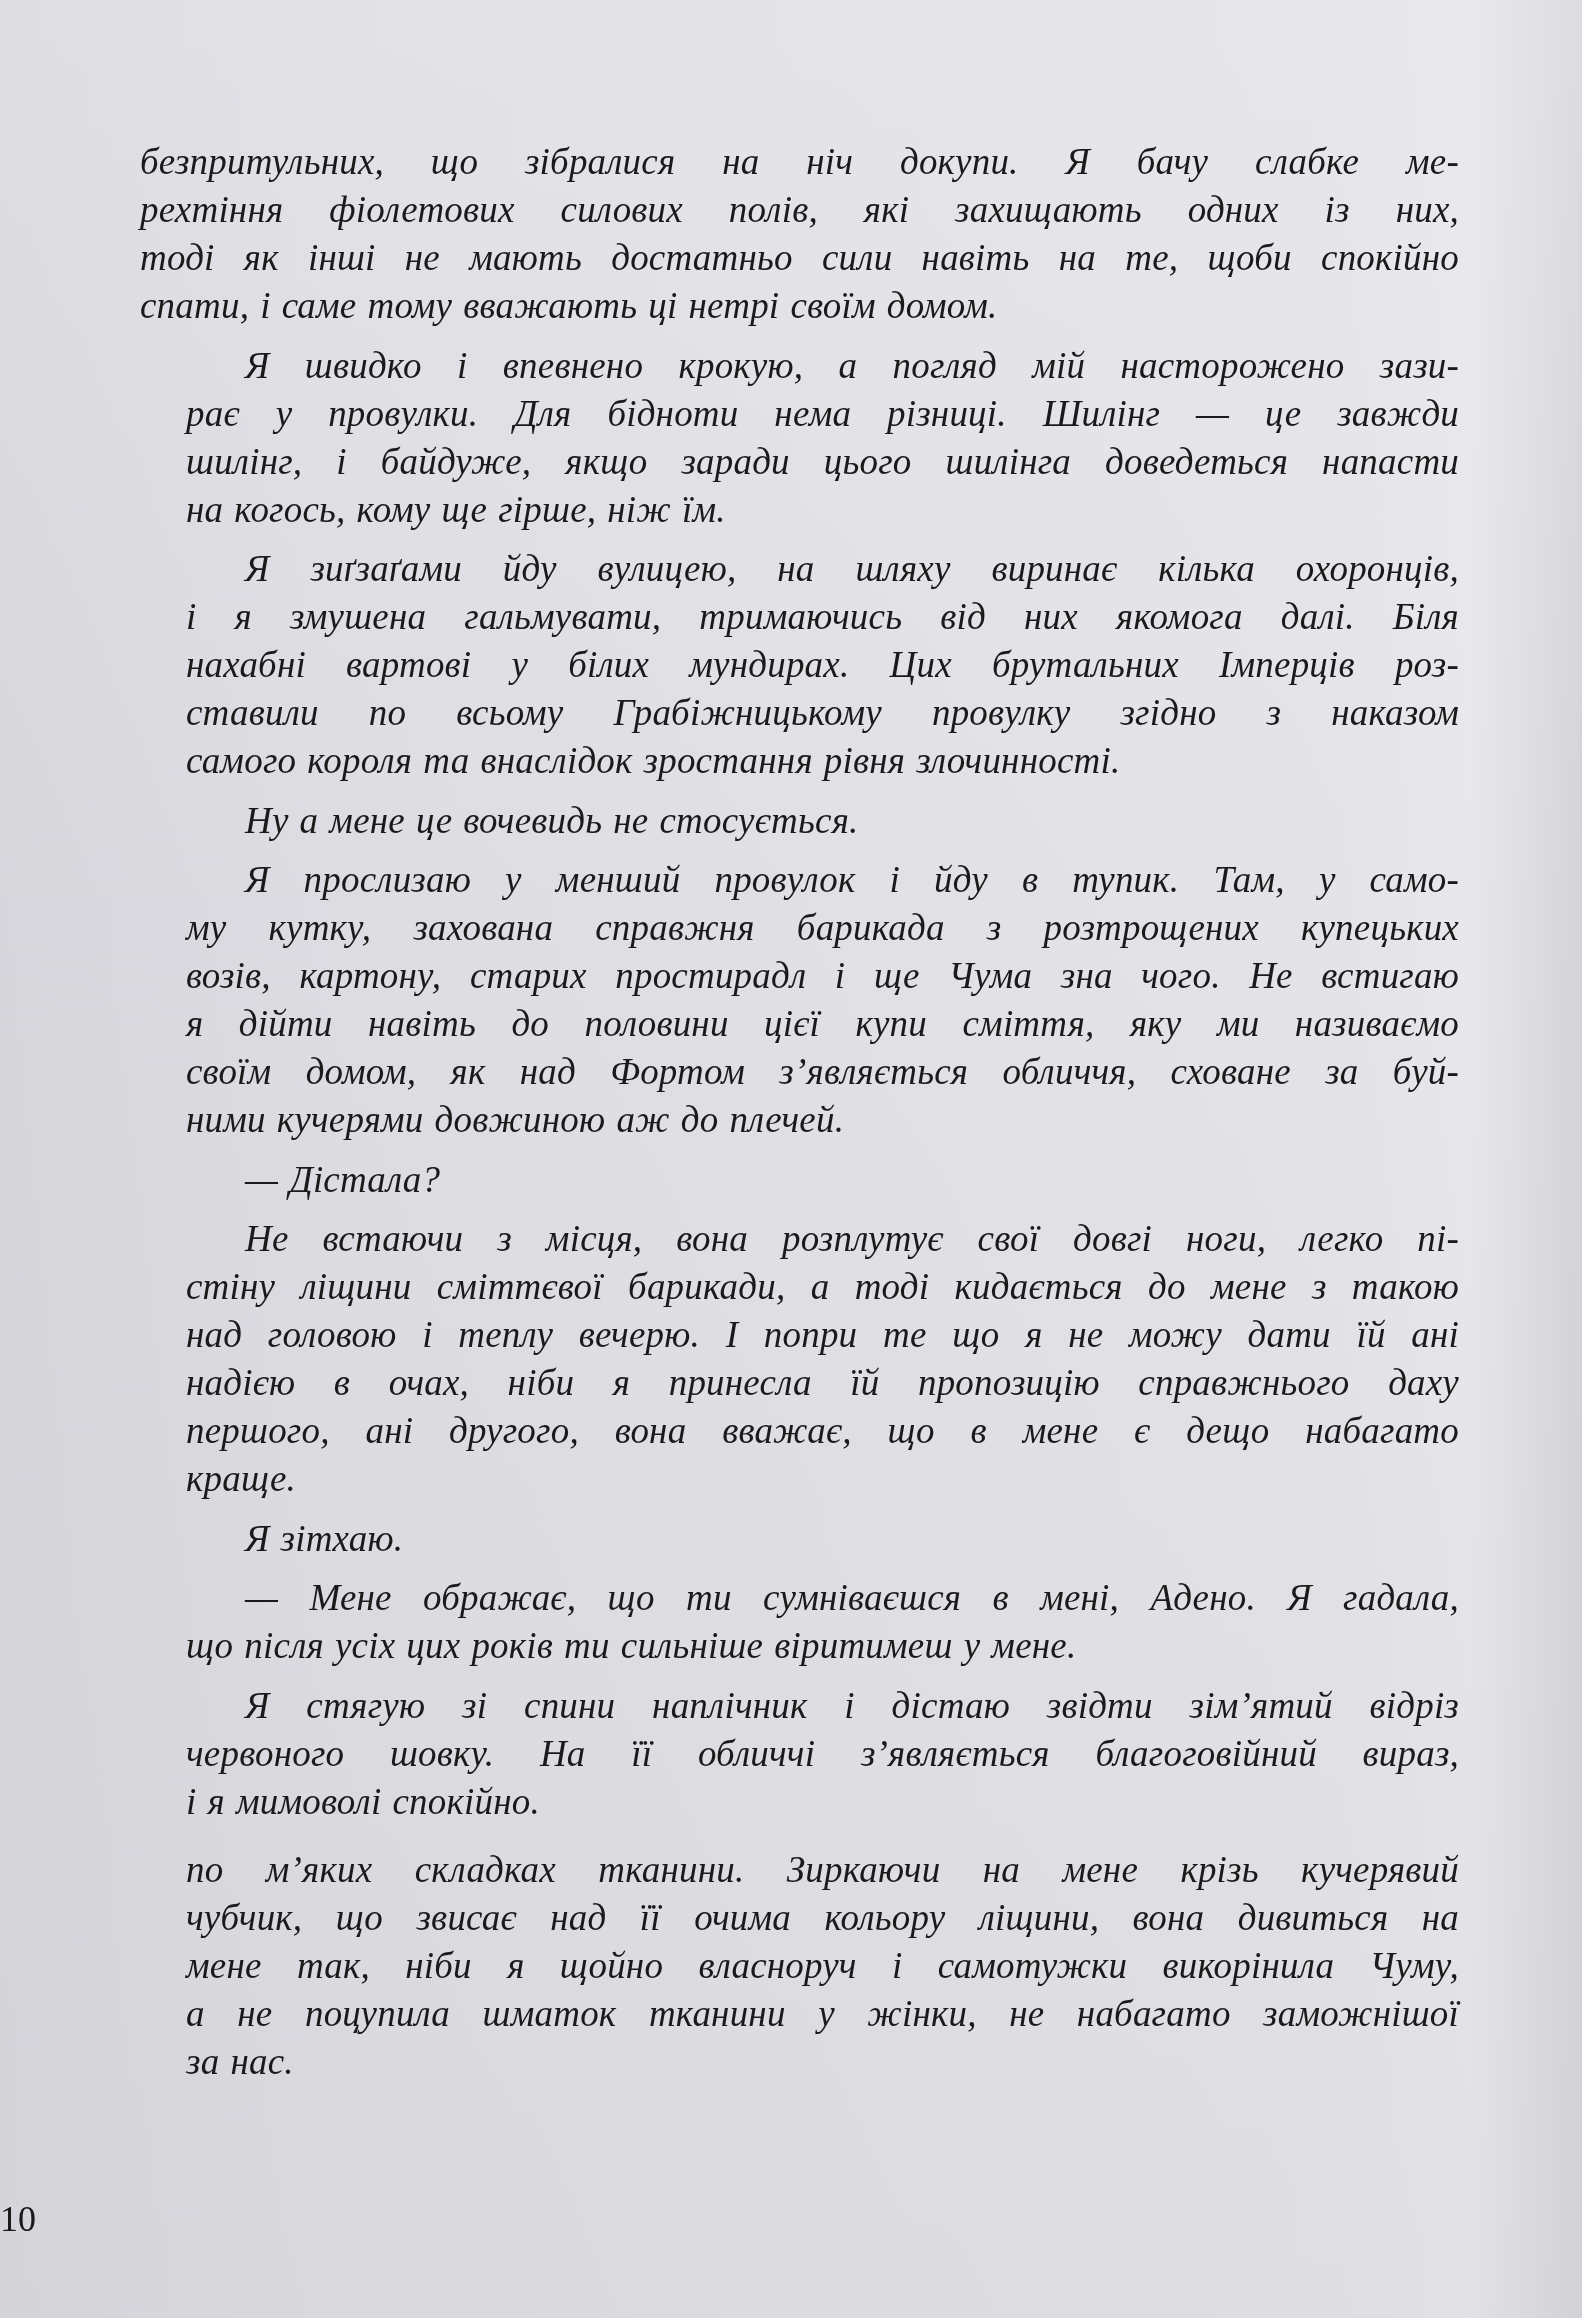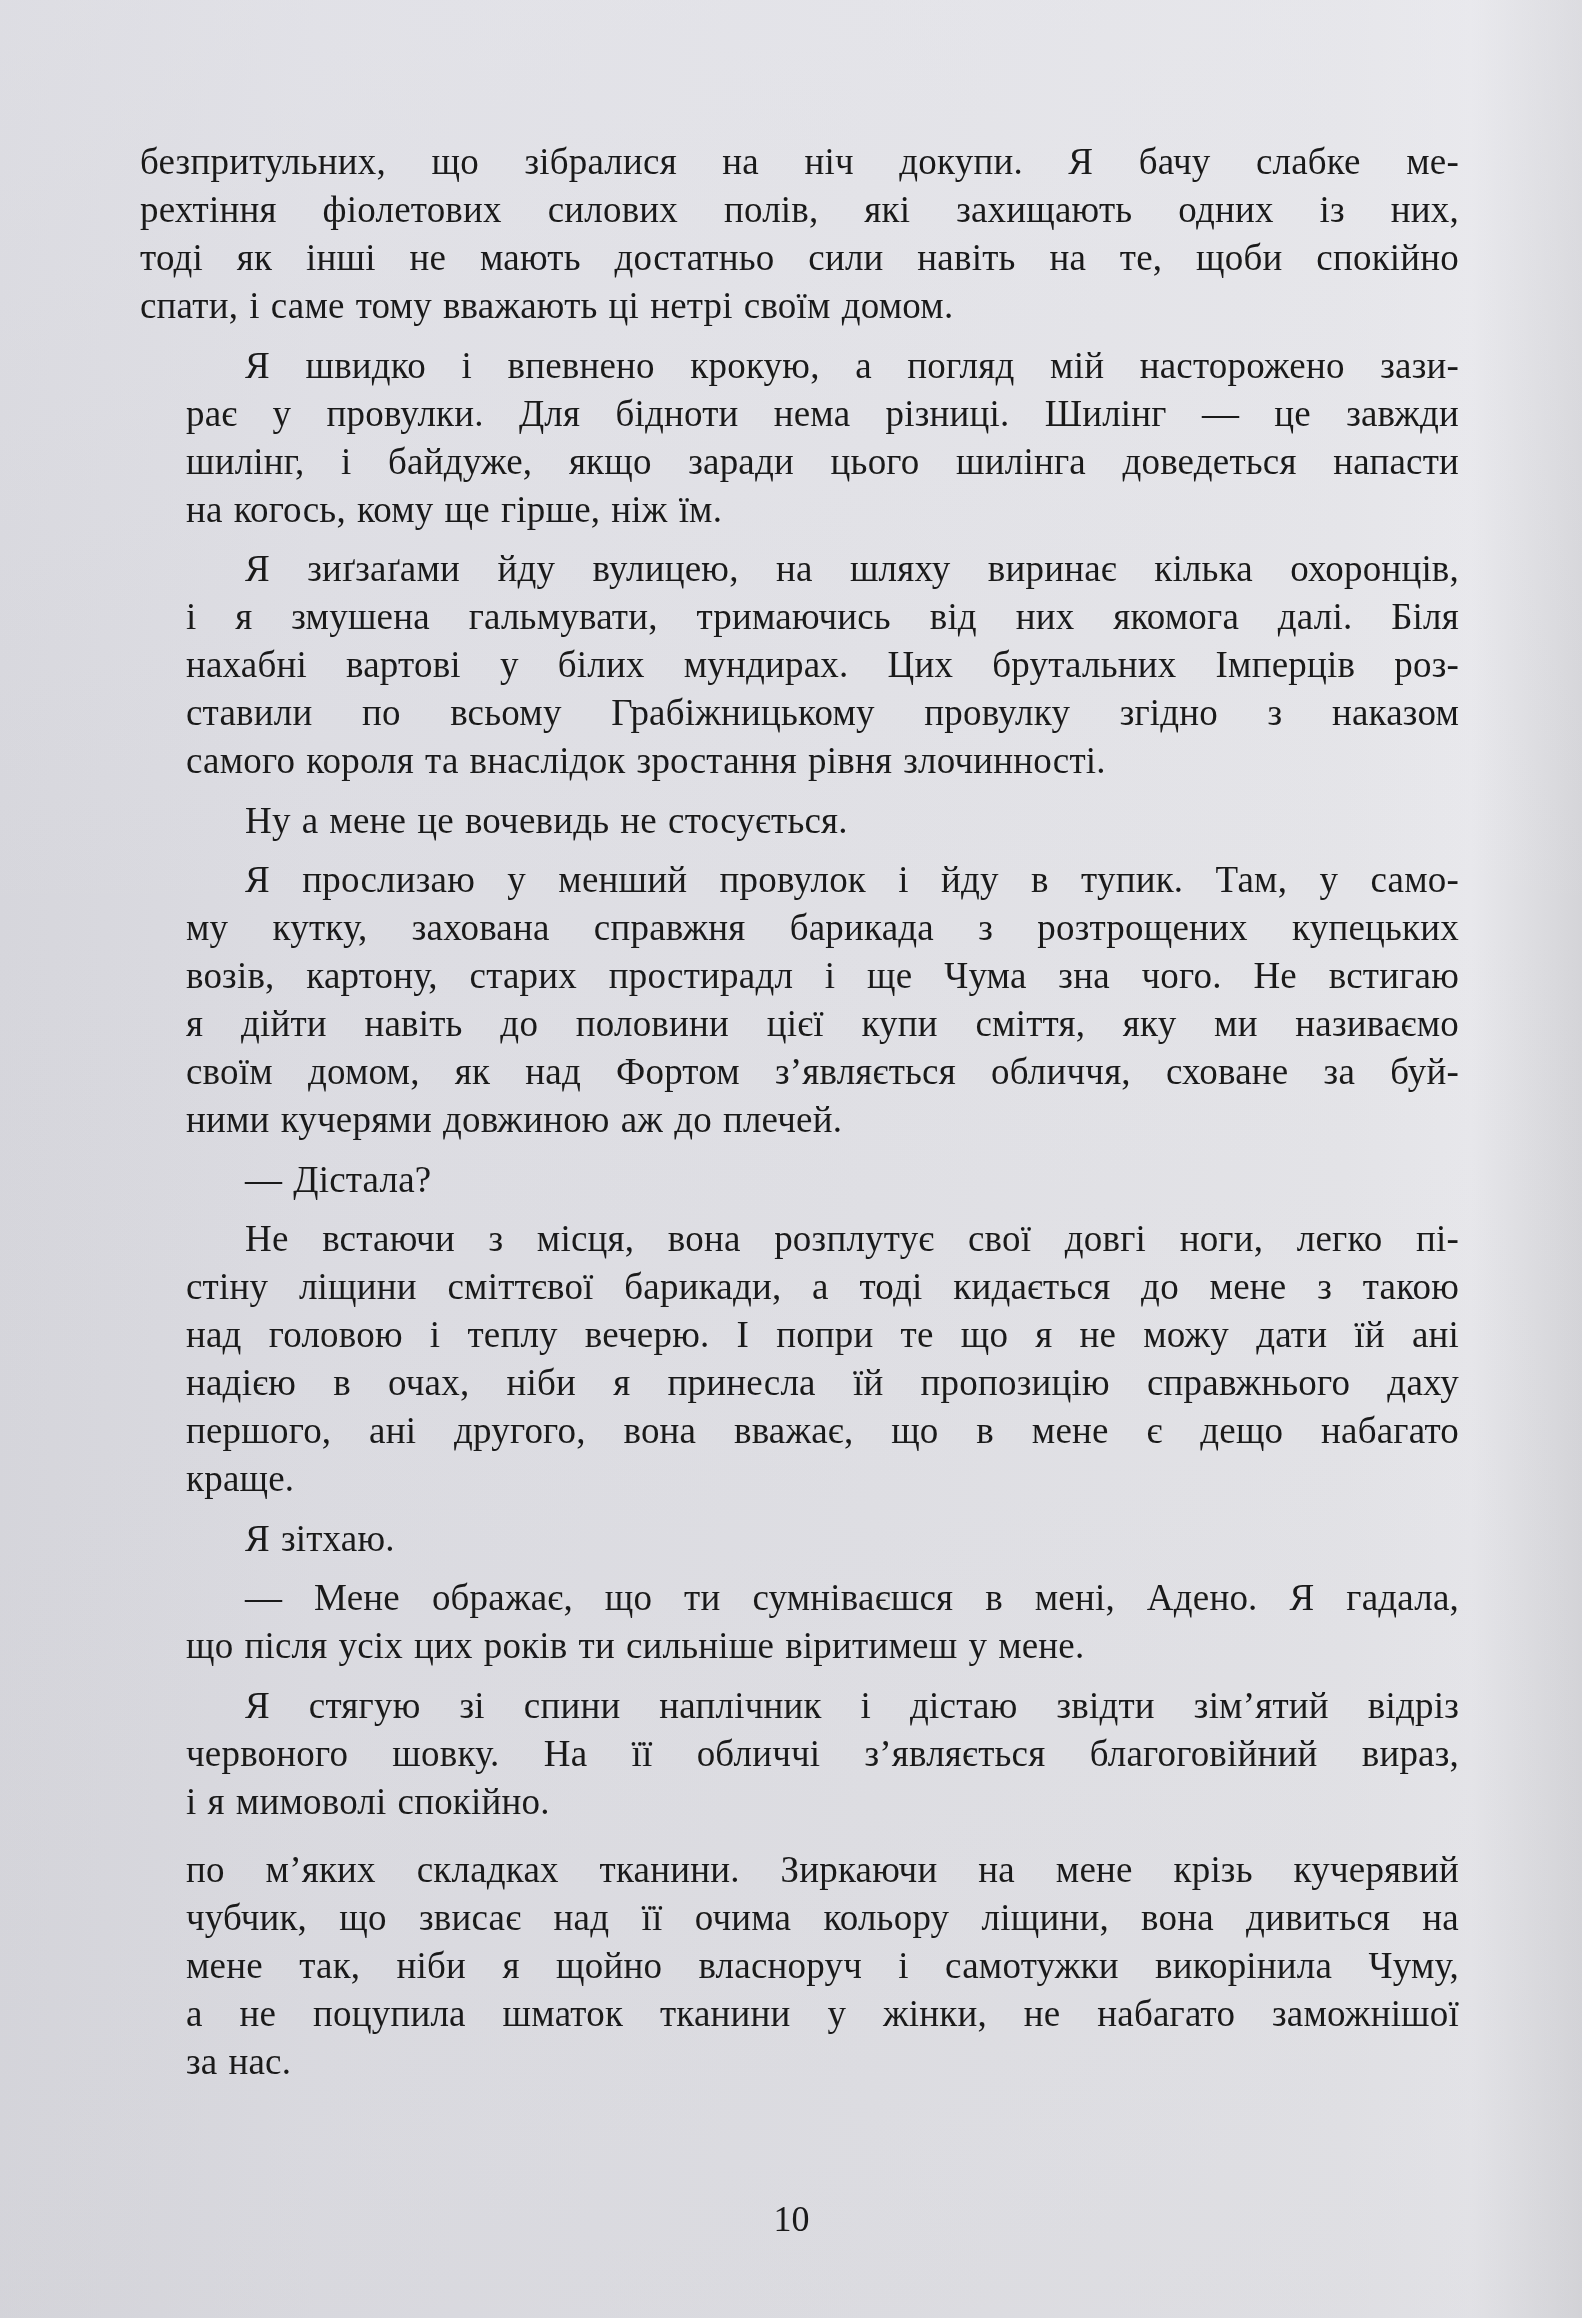--- a/index.html
+++ b/index.html
@@ -26,20 +26,21 @@
     .text-block {
       position: absolute;
       left: 140px;
       top: 138px;
       width: 1319px;
       font-size: 37px;
       line-height: 48px;
       text-align: justify;
       letter-spacing: 0.2px;
       word-spacing: 1.6px;
+      font-style: italic;
     }
     .line {
       display: block;
       text-align: justify;
       text-align-last: justify;
       white-space: nowrap;
     }
     .line.last {
       text-align-last: left;
     }
@@ -51,21 +52,20 @@
     }
     .para.gap {
       margin-top: 11.5px;
       margin-left: 46px;
     }
     .page-number {
       position: absolute;
       left: 0;
       width: 1583px;
       top: 2199px;
-      text-align: center;
       font-size: 36px;
       line-height: 41px;
     }
   </style>
 </head>
 <body>
 
 <div class="page">
   <div class="text-block">
 

